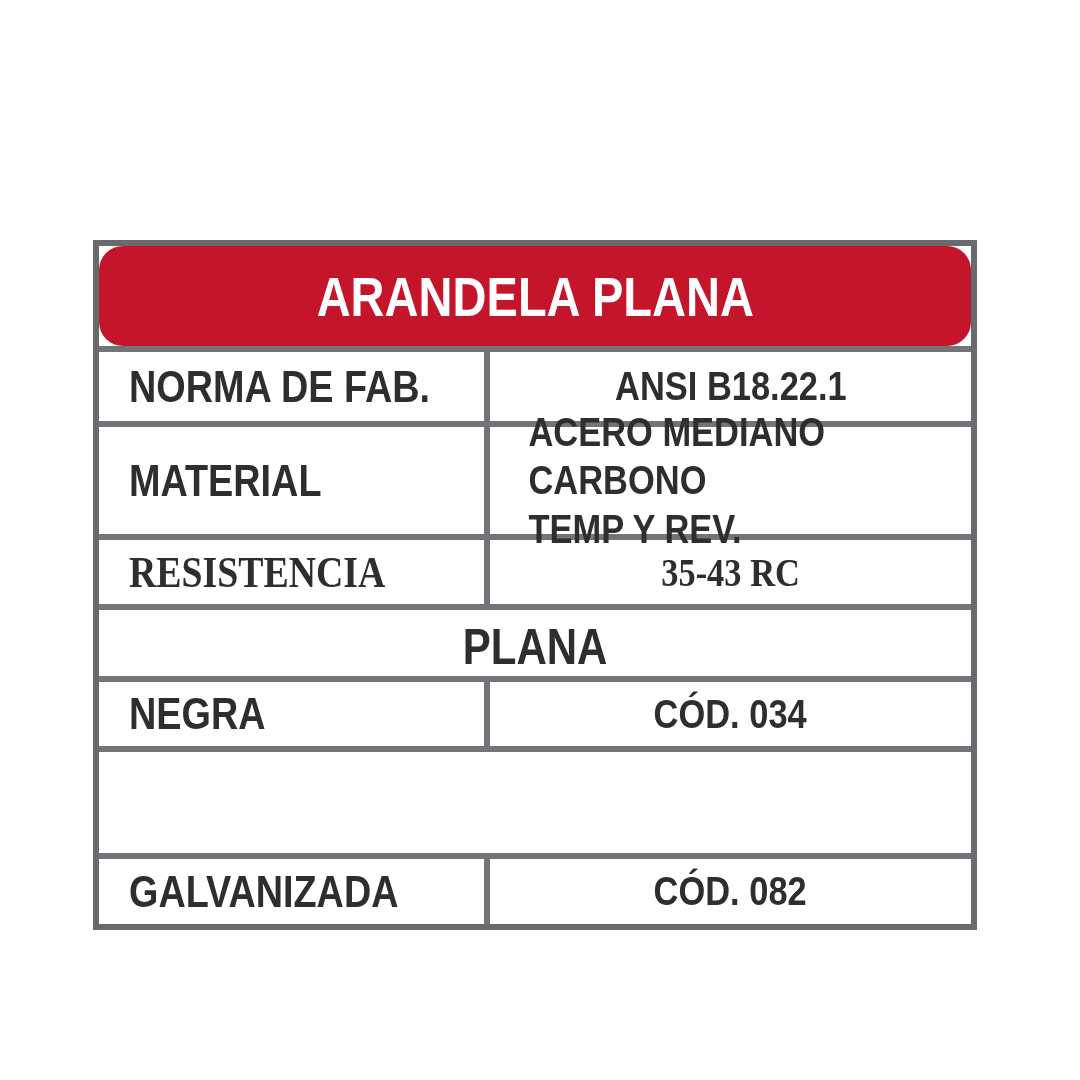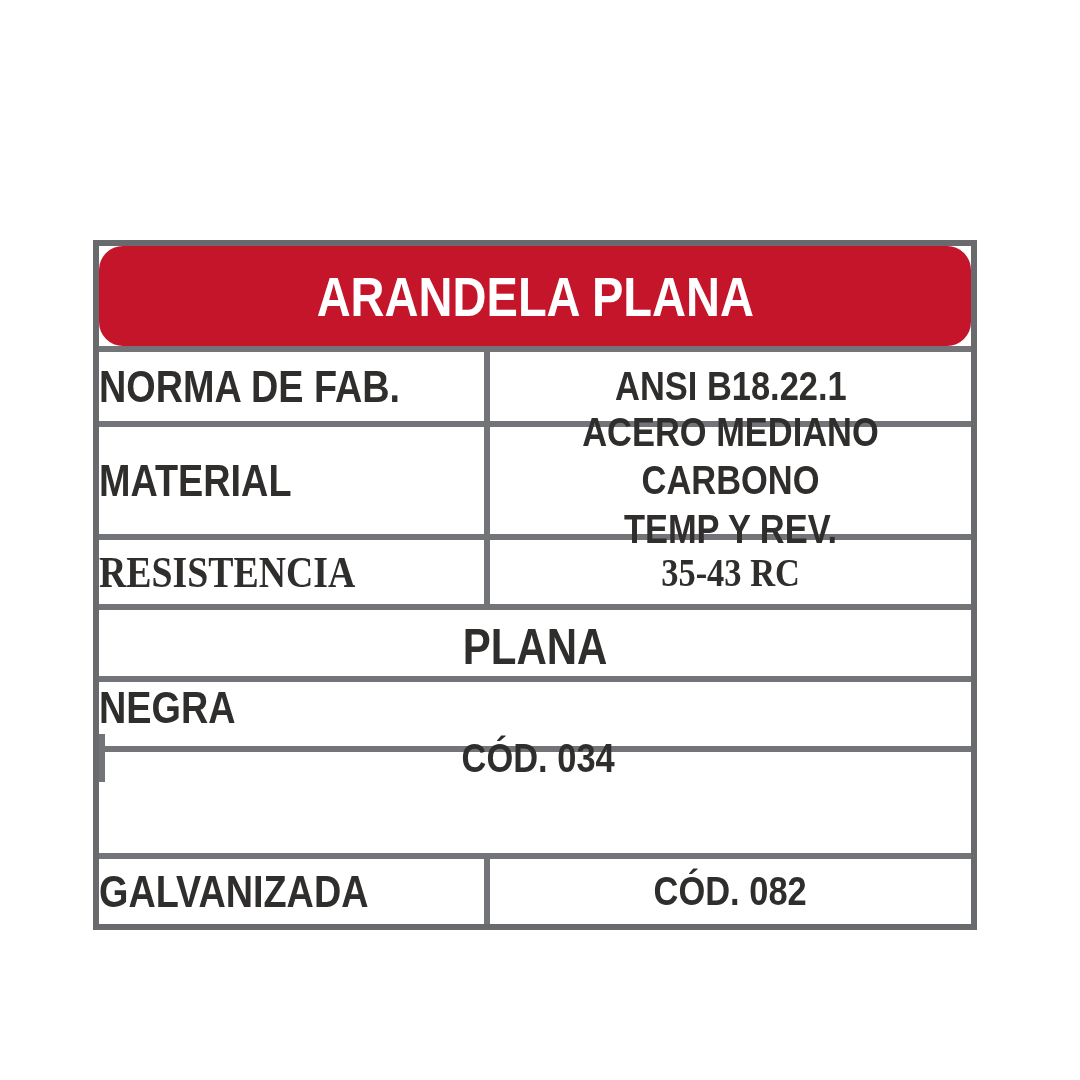--- a/index.html
+++ b/index.html
@@ -46,36 +46,36 @@
     color: #ffffff;
     font-size: 56px;
     letter-spacing: 0px;
     transform: scaleX(0.84);
     transform-origin: center center;
     white-space: nowrap;
   }
   .cell-label {
     width: 385px;
     box-sizing: border-box;
+    padding-left: 30px;
     display: flex;
     align-items: center;
   }
   .cell-label .txt {
     font-size: 45px;
     transform: scaleX(0.84);
     transform-origin: left center;
     white-space: nowrap;
   }
   .cell-value {
     flex: 1;
     border-left: 6px solid #737478;
     display: flex;
     align-items: center;
     justify-content: center;
-    text-align: center;
   }
   .cell-value .txt {
     font-size: 41px;
     line-height: 1.18;
     transform: scaleX(0.84);
     transform-origin: center center;
     white-space: pre-line;
   }
   .row-norma        { height: 69px;  }
   .row-material     { height: 107px; }
@@ -85,21 +85,21 @@
     display: flex;
     align-items: flex-end;
     justify-content: center;
   }
   .section-row .txt {
     font-size: 50px;
     transform: scaleX(0.84);
     transform-origin: center center;
     white-space: nowrap;
   }
-  .row-negra        { height: 64px; flex-direction: column; }
+  .row-negra        { height: 64px; }
   .row-zincada      { height: 65px; }
   .row-galvanizada  { height: 65px; margin-top: 36px; }
 </style>
 </head>
 <body>
 
 <div class="sheet">
   <div class="spec-table">
 
     <div class="row title-row">

